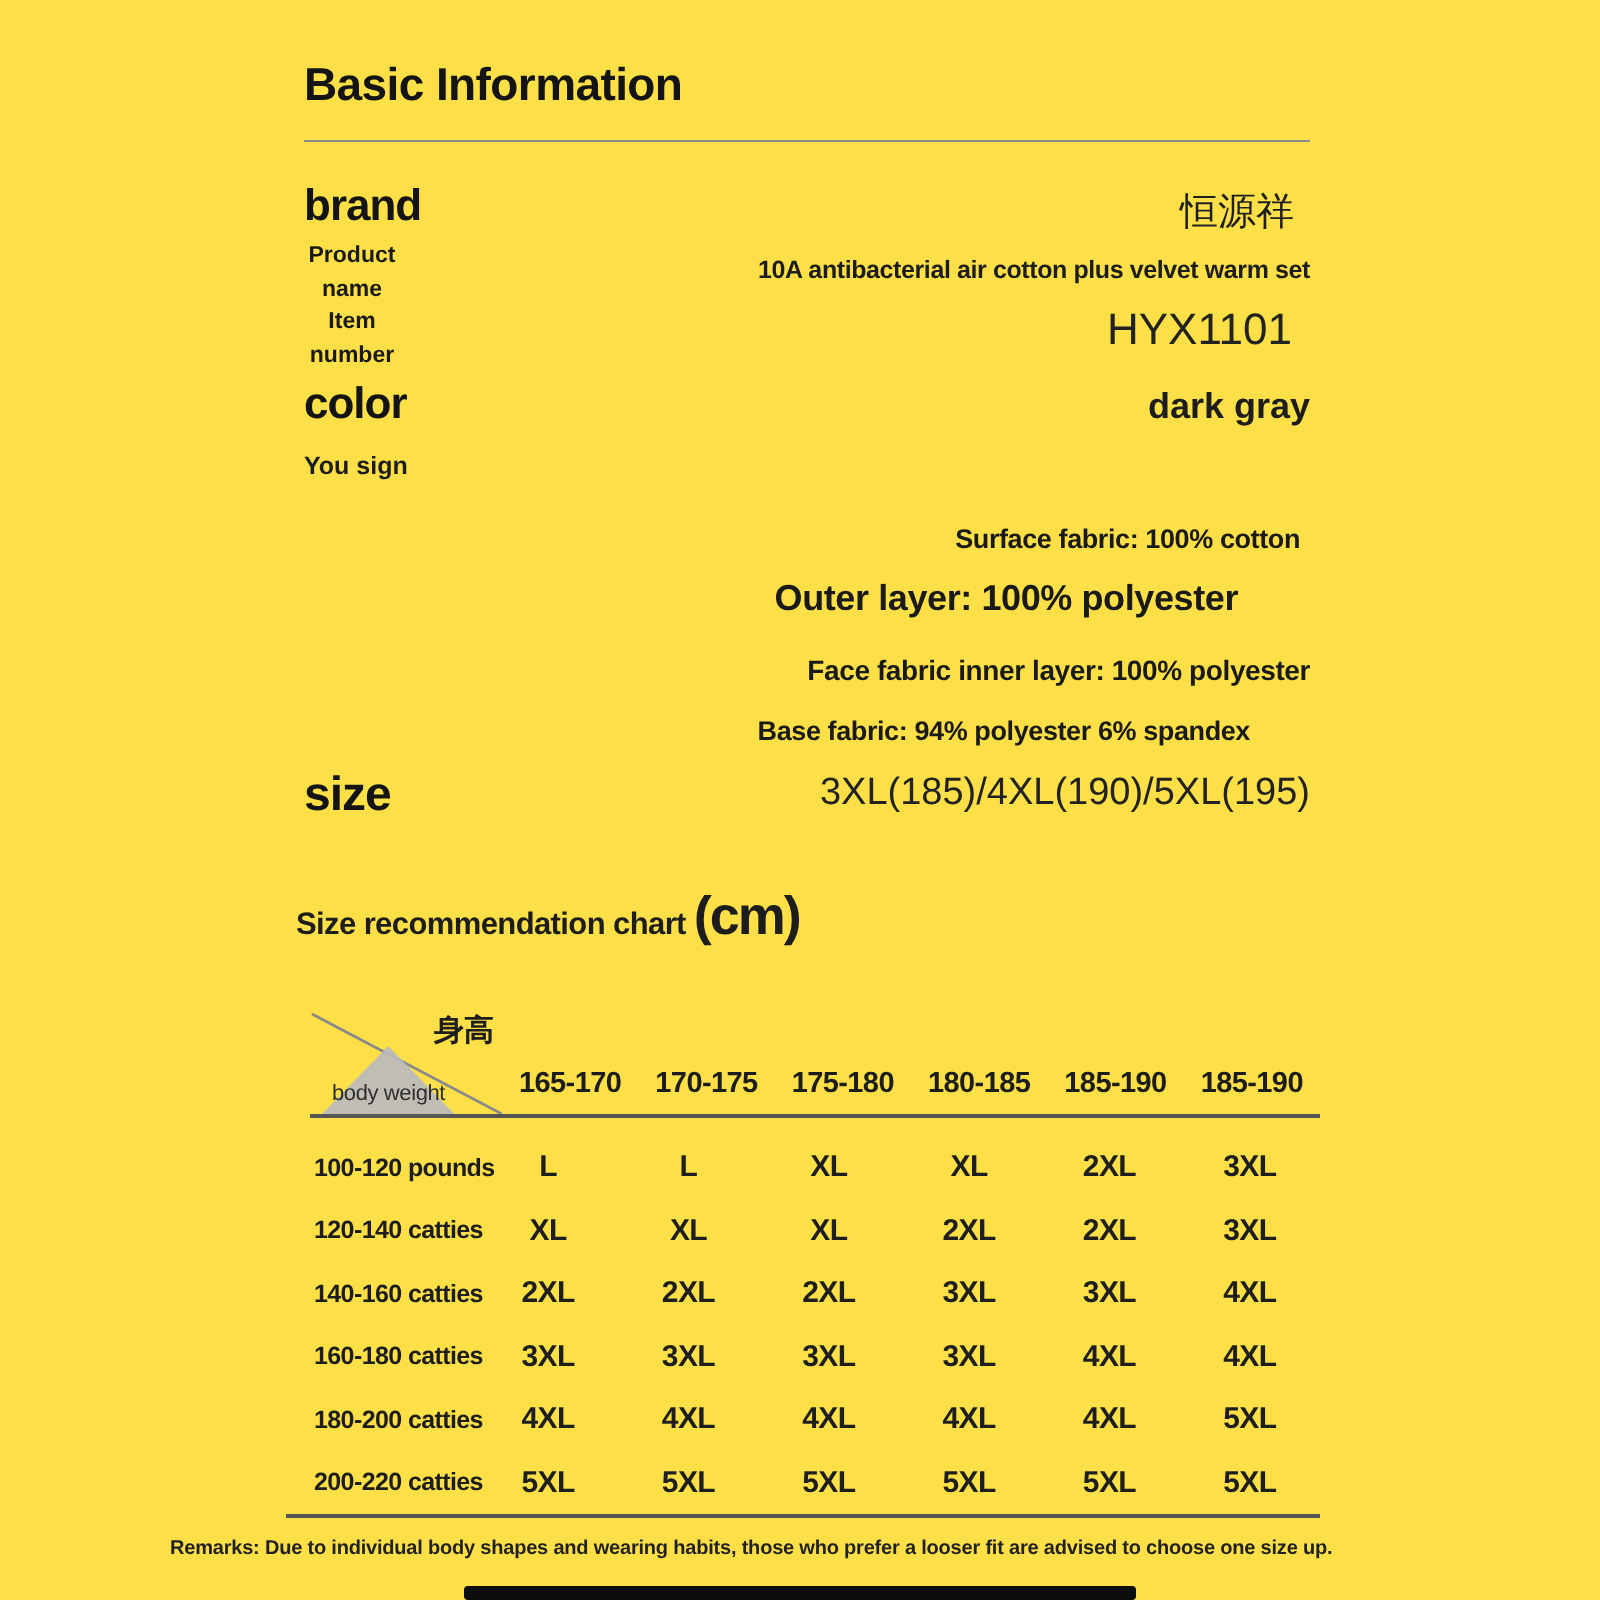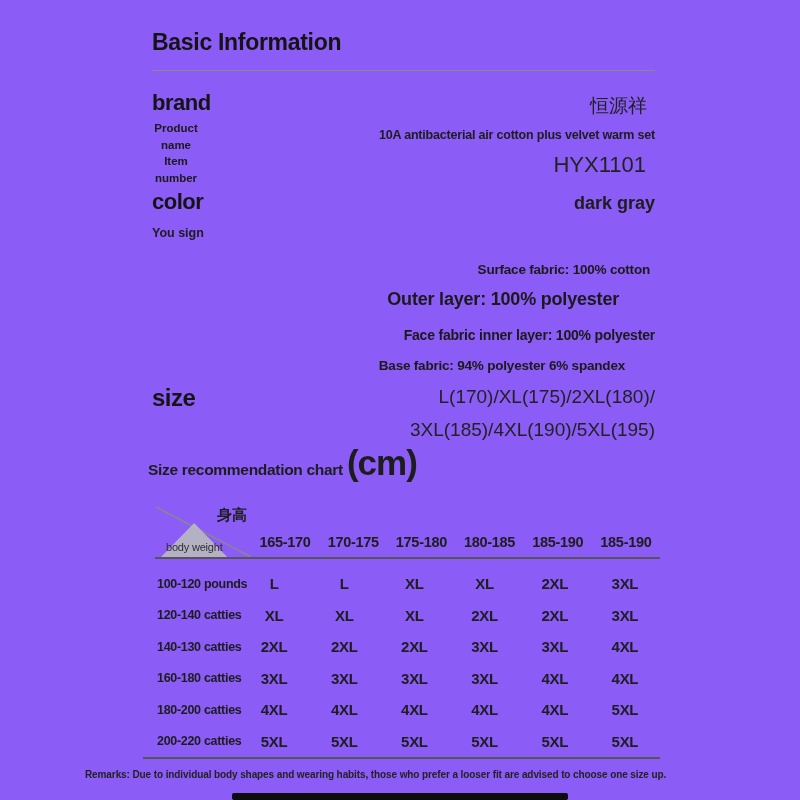--- a/index.html
+++ b/index.html
@@ -1,17 +1,17 @@
 <!DOCTYPE html>
 <html style="--text: #1d1d1d; --rule-light: #8a8a8a; --rule-dark: #555555; --triangle: #b9bac0; --home-bar: #0d0d0d;"><head>
 <meta charset="utf-8">
 <style>
   html,body{margin:0;padding:0;background:#fff;}
   .page{
-    position:relative;width:800px;height:800px;margin:0 auto;background:#8b5cf6;
+    position:relative;width:800px;height:800px;margin:0 auto;background:#fde047;
     overflow:hidden;color:var(--text,#1d1d1d);
     font-family:"Liberation Sans","DejaVu Sans",sans-serif;
   }
   .abs{position:absolute;}
   .big-label{font-size:22px;font-weight:700;letter-spacing:-0.5px;color:#141414;}
   .page-title{left:152px;top:29px;font-size:23px;font-weight:700;letter-spacing:-0.3px;color:#141414;}
   .title-rule{left:152px;top:70px;width:503px;height:0;border-top:1px solid var(--rule-light,#8a8a8a);}
   .small-label{font-size:11.5px;font-weight:700;line-height:16.5px;text-align:center;width:52px;color:#1a1a1a;}
   .rt{text-align:right;}
   .brand-value{top:93px;right:153px;font-size:19px;font-weight:400;color:#1f1f1f;}
@@ -21,21 +21,21 @@
   .yousign{left:152px;top:226px;font-size:12.5px;font-weight:700;}
   .fab{font-weight:700;color:#1a1a1a;letter-spacing:-0.2px;margin-top:36px;}
   .fab0{top:226px;right:150px;font-size:13.5px;}
   .fab1{top:253px;right:181px;font-size:18px;}
   .fab2{top:291px;right:145px;font-size:14px;}
   .fab3{top:322px;right:175px;font-size:13.5px;text-align:right;}
   .size-label{left:152px;top:384px;font-size:24px;}
   .size-values{top:380px;right:145px;font-size:19px;font-weight:400;line-height:33px;text-align:right;color:#222;}
   .chart-heading{left:148px;top:443px;display:flex;align-items:baseline;gap:4px;}
   .chart-heading .txt{font-size:15.5px;font-weight:700;letter-spacing:-0.3px;}
-  .chart-heading .unit{font-size:35px;font-weight:700;letter-spacing:-1px;}
+  .chart-heading .unit{font-size:27px;font-weight:700;letter-spacing:-1px;}
   
   .size-table{left:143px;top:505px;width:517px;}
   .thead{display:grid;grid-template-columns:96px repeat(6,1fr);height:52px;border-bottom:2px solid var(--rule-dark,#555);margin-left:12px;}
   .col-h{align-self:end;text-align:center;padding-bottom:7px;font-size:14.5px;font-weight:700;letter-spacing:-0.3px;}
   .corner{position:relative;}
   .corner svg{position:absolute;left:0;top:0;width:100%;height:100%;}
   .corner .hz{position:absolute;right:4px;top:1px;font-size:15px;font-weight:700;}
   .corner .bw{position:absolute;left:11px;bottom:4px;font-size:11px;font-weight:400;color:#2e2e2e;z-index:2;letter-spacing:-0.2px;}
   .corner .mountain{position:absolute;left:6px;bottom:0;width:72px;height:34px;background:var(--triangle,#b9bac0);
     clip-path:polygon(46% 0,0 100%,92% 100%);opacity:.9;z-index:1;}
@@ -74,21 +74,20 @@
 
   <div class="abs yousign">You sign</div>
 
   <div class="abs rt fab fab0">Surface fabric: 100% cotton</div>
   <div class="abs rt fab fab1">Outer layer: 100% polyester</div>
   <div class="abs rt fab fab2">Face fabric inner layer: 100% polyester</div>
   <div class="abs rt fab fab3">Base fabric: 94% polyester 6% spandex</div>
 
   <div class="abs big-label size-label">size</div>
   <div class="abs size-values">
-    <div>L(170)/XL(175)/2XL(180)/</div>
     <div>3XL(185)/4XL(190)/5XL(195)</div>
   </div>
 
   <div class="abs chart-heading">
     <span class="txt">Size recommendation chart</span>
     <span class="unit">(cm)</span>
   </div>
 
   <div class="abs size-table">
     <div class="thead">
@@ -120,21 +119,21 @@
       <div class="trow">
         <div class="row-label">120-140 catties</div>
         <div class="cell">XL</div>
         <div class="cell">XL</div>
         <div class="cell">XL</div>
         <div class="cell">2XL</div>
         <div class="cell">2XL</div>
         <div class="cell">3XL</div>
       </div>
       <div class="trow">
-        <div class="row-label">140-130 catties</div>
+        <div class="row-label">140-160 catties</div>
         <div class="cell">2XL</div>
         <div class="cell">2XL</div>
         <div class="cell">2XL</div>
         <div class="cell">3XL</div>
         <div class="cell">3XL</div>
         <div class="cell">4XL</div>
       </div>
       <div class="trow">
         <div class="row-label">160-180 catties</div>
         <div class="cell">3XL</div>

